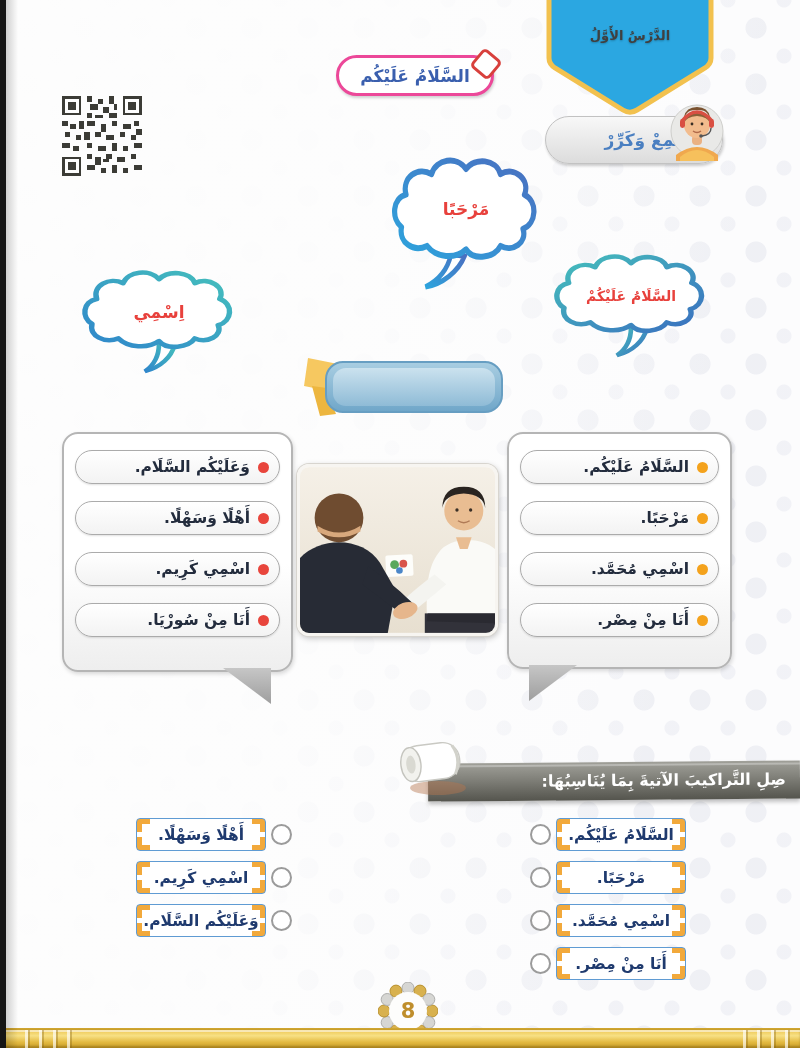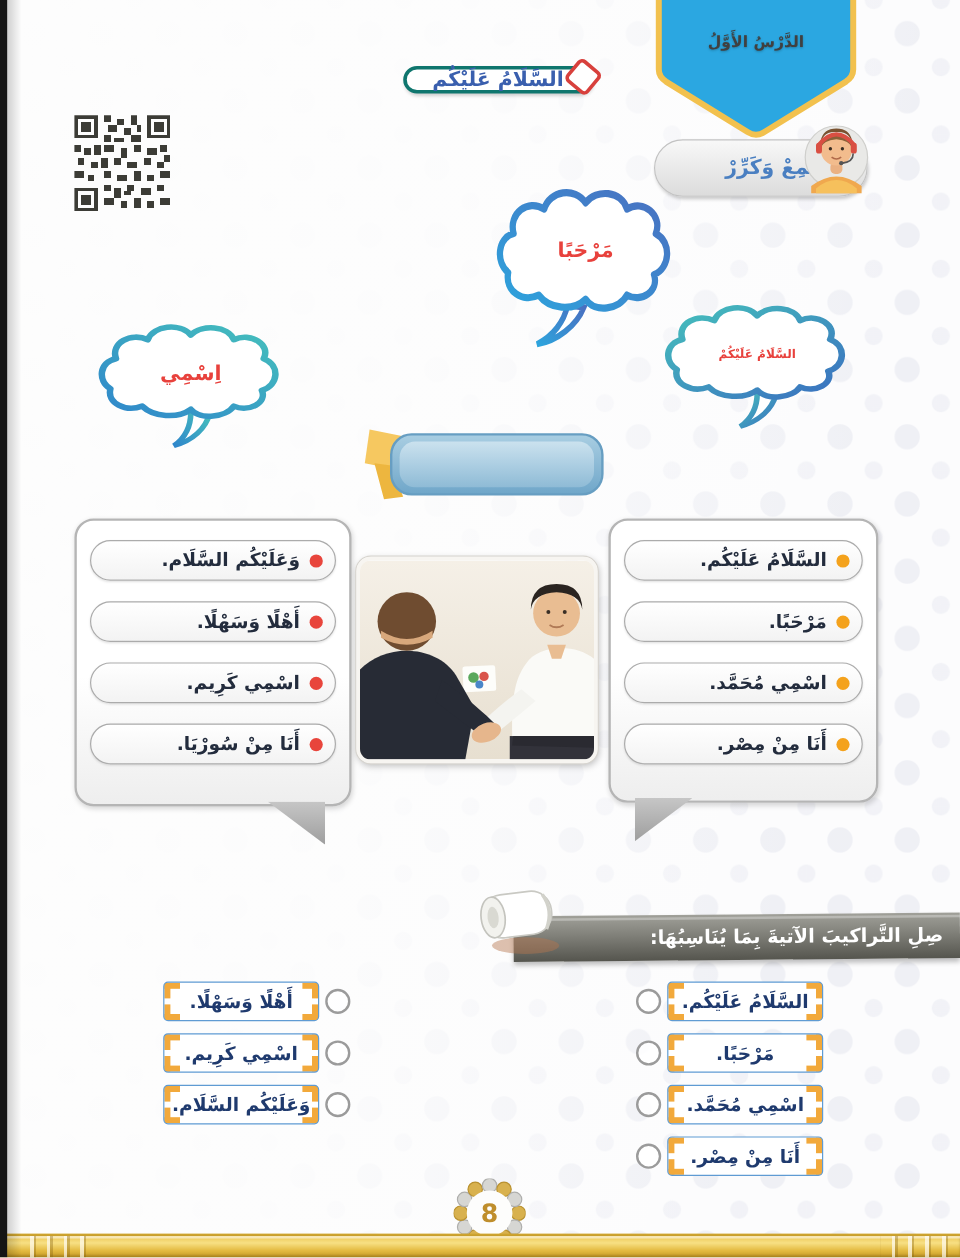--- a/index.html
+++ b/index.html
@@ -22,22 +22,22 @@
   .spine { position:absolute; left:0; top:0; width:6px; height:100%; background:#151515; z-index:30; }
   .spine-shadow { position:absolute; left:6px; top:0; width:12px; height:100%;
     background:linear-gradient(90deg, rgba(0,0,0,.18), rgba(0,0,0,0)); z-index:29; }
 
   
   .pennant { position:absolute; left:542px; top:-6px; width:176px; height:122px; z-index:5; }
   .pennant-label { position:absolute; left:0; right:0; top:34px; text-align:center;
     color:#404040; font-weight:bold; font-size:13px; text-shadow:0 1px 2px rgba(0,0,0,.25); direction:rtl; }
 
   
-  .title-badge { position:absolute; left:336px; top:55px; width:158px; height:23px;
-    background:#fff; border:3px solid #0f766e; border-radius:22px; z-index:6;
+  .title-badge { position:absolute; left:336px; top:55px; width:158px; height:41px;
+    background:#fff; border:3px solid #ec4899; border-radius:22px; z-index:6;
     box-shadow:1px 2px 3px rgba(0,0,0,.18); display:flex; align-items:center; justify-content:center; }
   .title-badge::before { content:""; position:absolute; top:-6px; right:-7px; width:18px; height:18px;
     background:#fff; border:3px solid #d8403c; border-radius:5px; transform:rotate(40deg); z-index:-1; }
   .title-badge span { color:#3a5fae; font-weight:bold; font-size:17px; direction:rtl; }
 
   .qr { position:absolute; left:62px; top:96px; width:80px; height:84px; cursor:pointer; }
 
   
   .pill { position:absolute; left:545px; top:116px; width:178px; height:48px;
     background:linear-gradient(180deg,#f8f8f8,#dcdcdc); border:1px solid #c2c2c2;
@@ -221,21 +221,21 @@
         <path d="M14,20 Q29,2 44,20" stroke="#d94f42" stroke-width="3.4" fill="none"></path>
         <rect x="12" y="18" width="5" height="9" rx="2.4" fill="#d94f42"></rect>
         <rect x="41" y="18" width="5" height="9" rx="2.4" fill="#d94f42"></rect>
         <path d="M43,27 Q43,34 34,35" stroke="#555" stroke-width="1.4" fill="none"></path>
         <circle cx="33" cy="35" r="1.8" fill="#555"></circle>
       </svg>
     </span>
   </div>
 
 
-  <div class="cloud" style="left:410px;top:152px;width:156px;height:140px">
+  <div class="cloud" style="left:388px;top:152px;width:156px;height:140px">
     <svg viewBox="-6 0 208 164" preserveAspectRatio="none">
       <defs>
           <linearGradient id="cg2" x1="1" y1="0" x2="0" y2="1">
         <stop offset="0" stop-color="#4a6fc0"></stop>
             <stop offset="1" stop-color="#2da4dd"></stop>
           </linearGradient>
         </defs>
       <path d="M78,120 C74,136 62,150 44,158 C66,155 88,140 96,122 Z" fill="#fff" stroke="url(#cg2)" stroke-width="6"></path>
       <path d="M46,110 C28,118 8,106 12,88 C-2,78 0,54 18,50 C12,30 34,16 52,26 C58,8 86,4 98,20 C110,6 138,8 144,26 C162,16 184,32 176,50 C194,58 192,84 174,90 C180,106 160,118 144,110 C136,124 108,128 98,114 C84,126 58,124 46,110 Z" fill="#fff" stroke="url(#cg2)" stroke-width="7" stroke-linejoin="round"></path>
     </svg>
@@ -260,21 +260,21 @@
     <svg viewBox="-6 0 208 164" preserveAspectRatio="none">
       <defs>
           <linearGradient id="cg4" x1="0" y1="0" x2="1" y2="1">
         <stop offset="0" stop-color="#45c0bc"></stop>
             <stop offset="1" stop-color="#3a6fc0"></stop>
           </linearGradient>
         </defs>
       <path d="M98,118 C98,136 92,150 80,160 C100,154 114,138 118,120 Z" fill="#fff" stroke="url(#cg4)" stroke-width="6"></path>
       <path d="M46,110 C28,118 8,106 12,88 C-2,78 0,54 18,50 C12,30 34,16 52,26 C58,8 86,4 98,20 C110,6 138,8 144,26 C162,16 184,32 176,50 C194,58 192,84 174,90 C180,106 160,118 144,110 C136,124 108,128 98,114 C84,126 58,124 46,110 Z" fill="#fff" stroke="url(#cg4)" stroke-width="7" stroke-linejoin="round"></path>
     </svg>
-    <span class="cloud-text" style="font-size:10px">السَّلَامُ عَلَيْكُمْ</span>
+    <span class="cloud-text" style="font-size:14px">السَّلَامُ عَلَيْكُمْ</span>
   </div>
 
   <div class="ls-ribbon">
     <svg viewBox="0 0 206 64">
       <defs>
         <linearGradient id="rb1" x1="0" y1="0" x2="0" y2="1">
           <stop offset="0" stop-color="#a9cee2"></stop>
             <stop offset="1" stop-color="#6fa6c9"></stop>
           </linearGradient>
         <linearGradient id="rb2" x1="0" y1="0" x2="0" y2="1">

